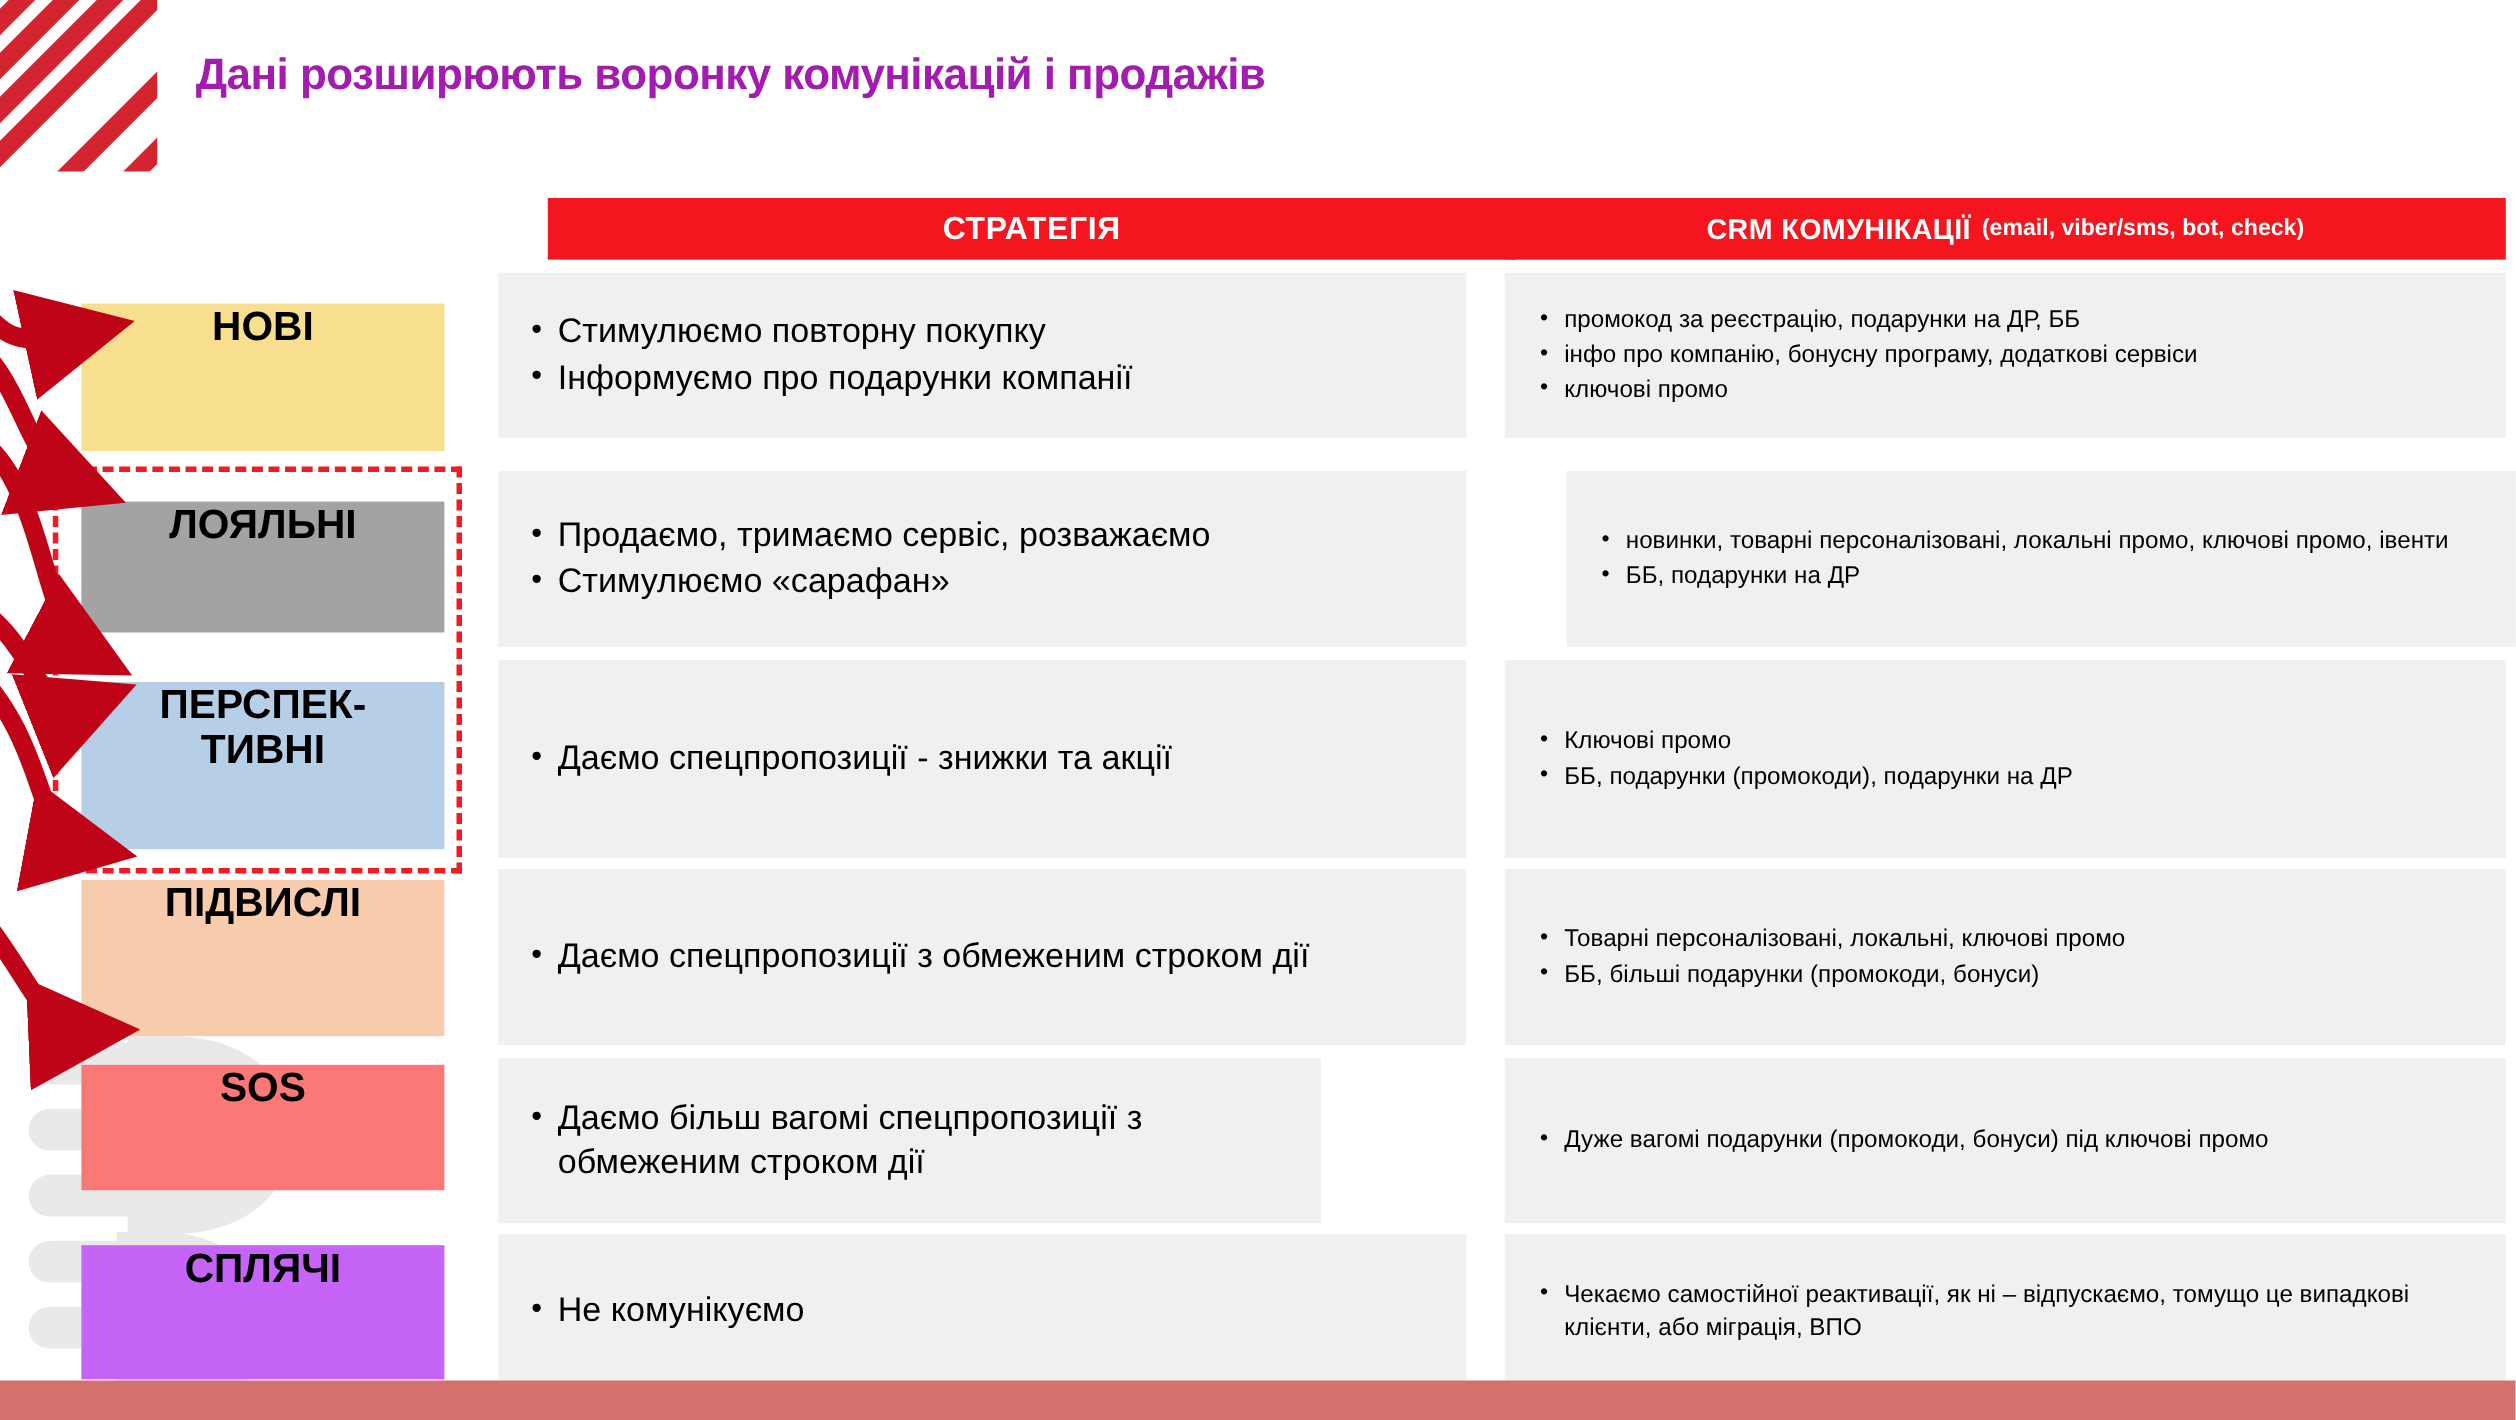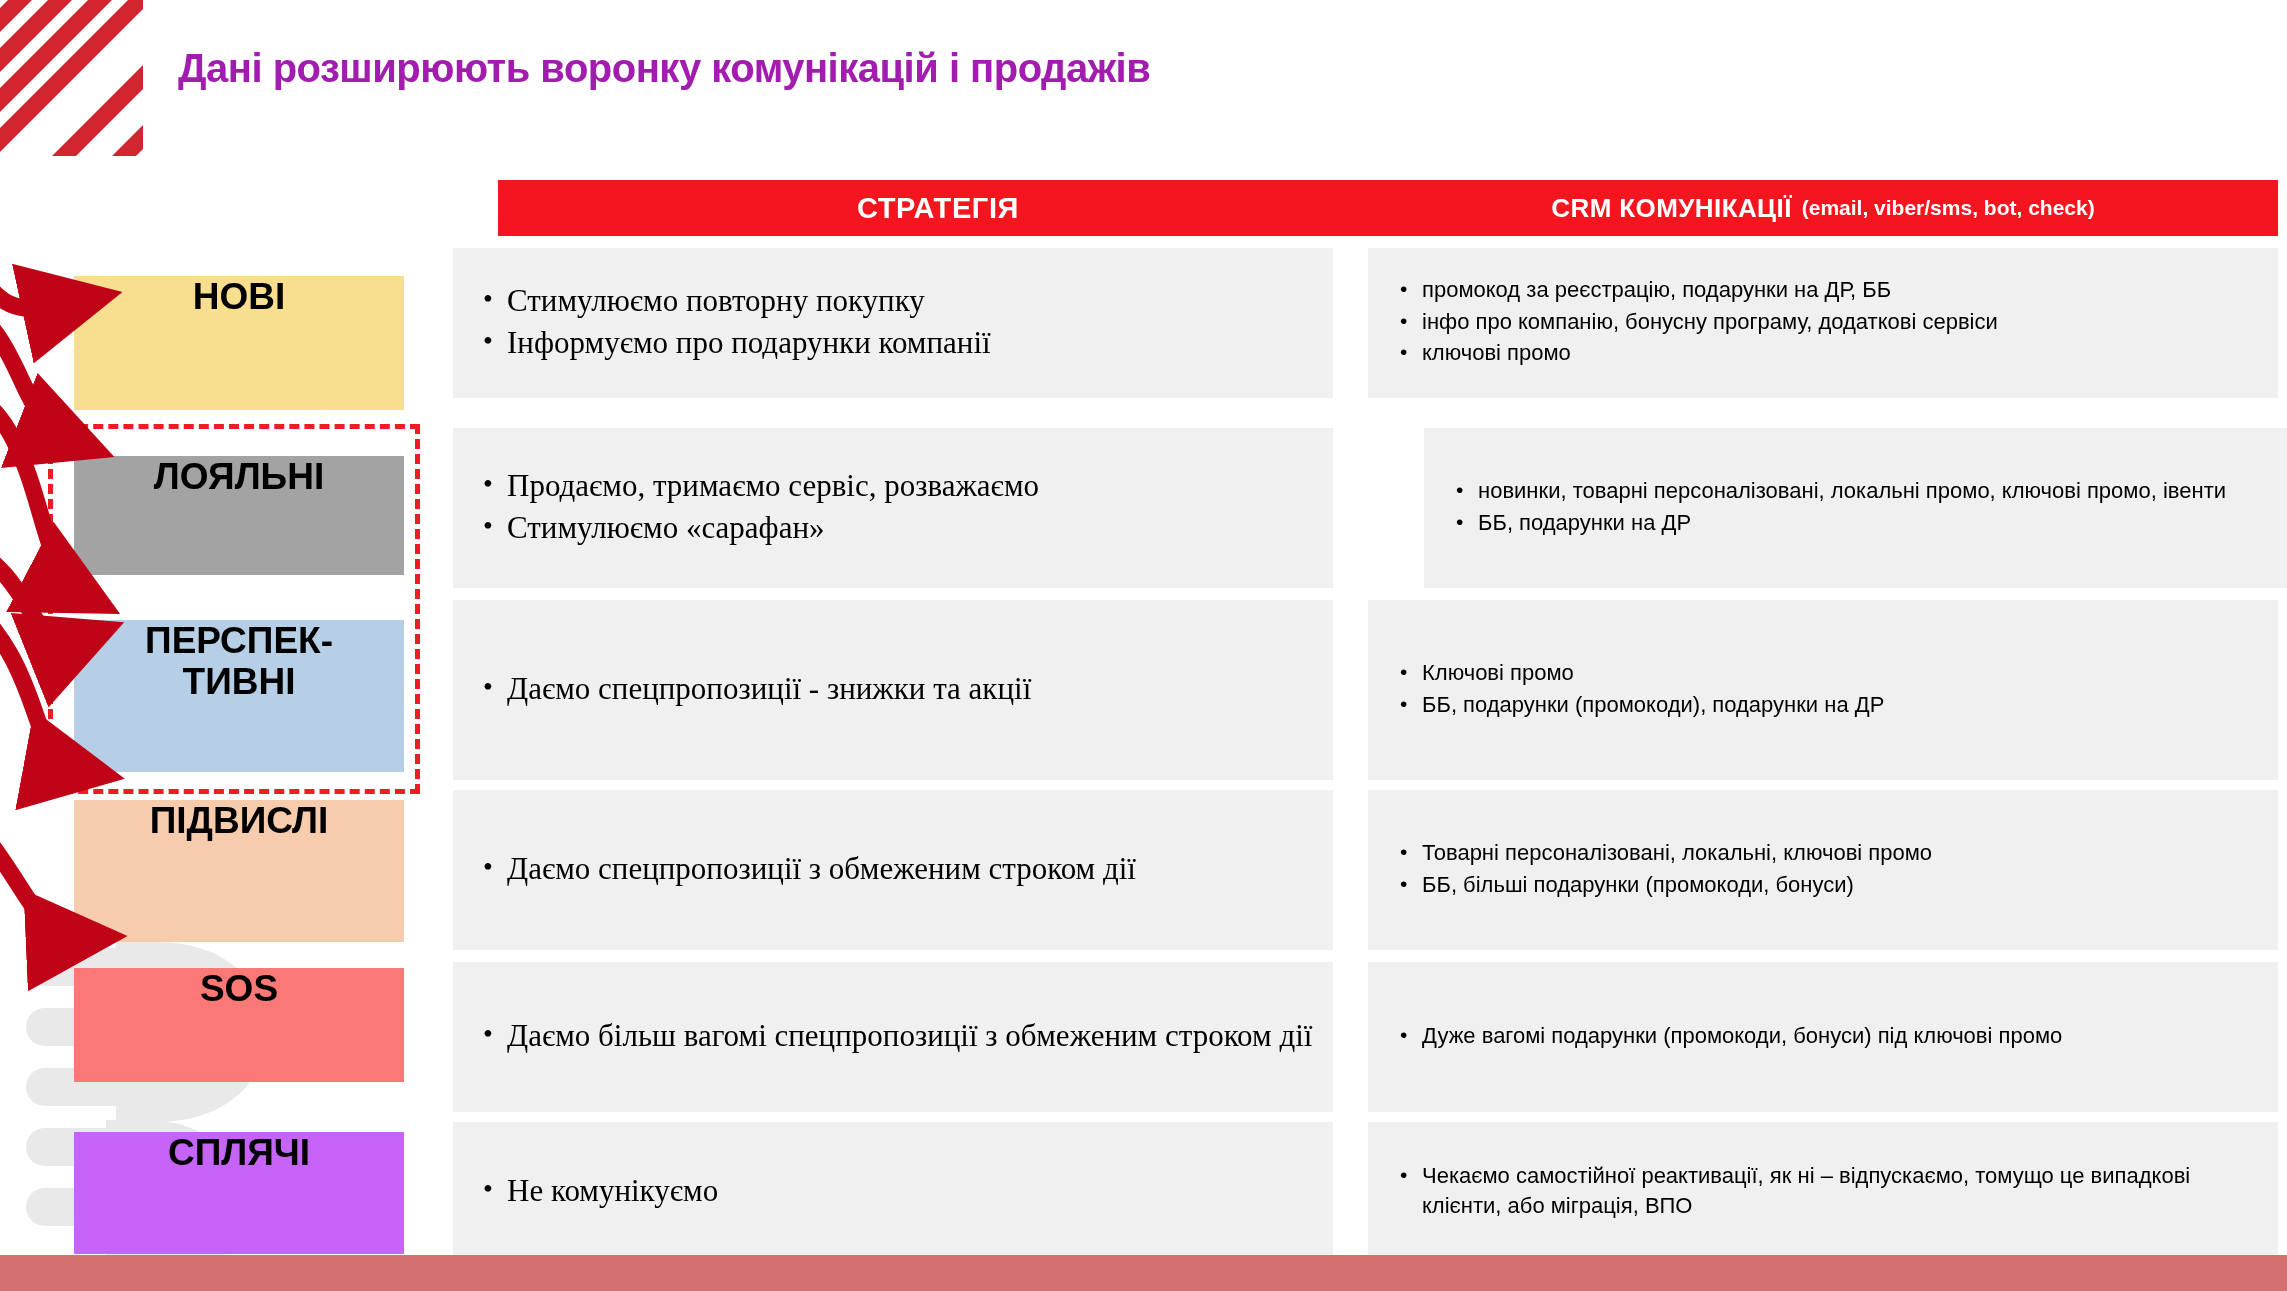--- a/index.html
+++ b/index.html
@@ -105,21 +105,20 @@
   }
   .col-strategy .cell-inner {
     position: absolute;
     left: 24px;
     right: 14px;
     top: 50%;
     transform: translateY(-50%);
     font-size: 31px;
     line-height: 1.28;
     color: #000;
-    font-family: Liberation Serif, serif;
   }
   .col-strategy li { margin-bottom: 2px; }
   .col-strategy li::before { font-size: 28px; top: 0px; }
 
   .col-crm .cell-inner {
     position: absolute;
     left: 22px;
     right: 20px;
     top: 50%;
     transform: translateY(-50%);
@@ -328,21 +327,21 @@
       </div>
     </div>
     <div class="cell col-crm" style="left: 1368px; width: 910px; top: 790px; height: 160px;">
       <div class="cell-inner">
         <ul>
           <li>Товарні персоналізовані, локальні, ключові промо</li>
           <li>ББ, більші подарунки (промокоди, бонуси)</li>
         </ul>
       </div>
     </div>
-    <div class="cell col-strategy" style="left: 453px; width: 880px; top: 962px; height: 150px;">
+    <div class="cell col-strategy" style="left: 453px; width: 748px; top: 962px; height: 150px;">
       <div class="cell-inner">
         <ul>
           <li>Даємо більш вагомі спецпропозиції з обмеженим строком дії</li>
         </ul>
       </div>
     </div>
     <div class="cell col-crm" style="left: 1368px; width: 910px; top: 962px; height: 150px;">
       <div class="cell-inner">
         <ul>
           <li>Дуже вагомі подарунки (промокоди, бонуси) під ключові промо</li>

